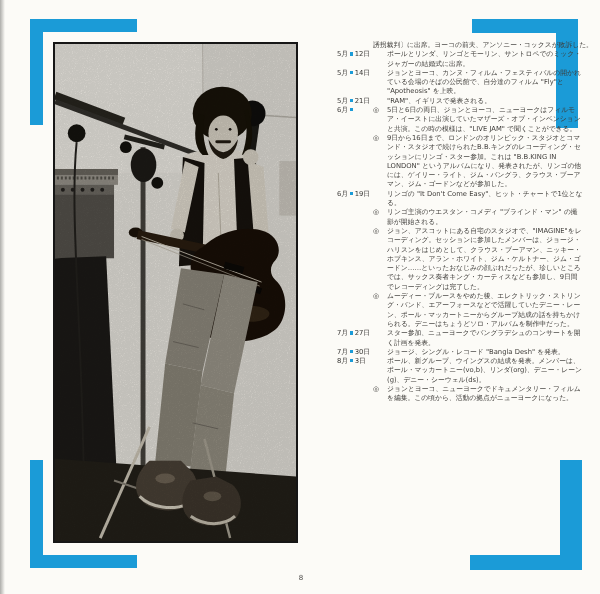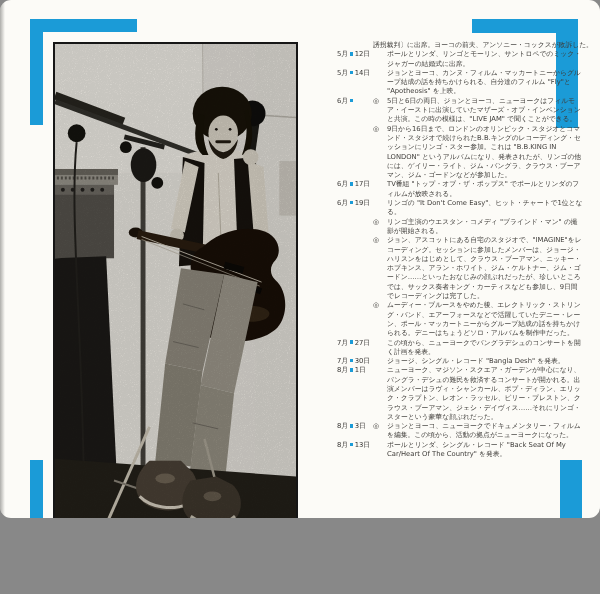--- a/index.html
+++ b/index.html
@@ -1,20 +1,20 @@
 <!DOCTYPE html>
 <html lang="ja" style="--accent: #1b9bd7; --paper: #fcfbf7;"><head>
 <meta charset="utf-8">
 <style>
   :root{ --accent:#1b9bd7; --ink:#3e3c39; --paper:#fcfbf7; }
   html,body{ margin:0; padding:0; }
   body{ background:#888; font-family:"DejaVu Sans","Liberation Sans",sans-serif; }
   #page{
-    position:relative; width:600px; height:518px; margin:0 auto;
-    background:var(--paper); overflow:hidden;border-radius:11px;
+    position:relative; width:600px; height:594px; margin:0 auto;
+    background:var(--paper); overflow:hidden;
   }
   
   .scan-edge{
     position:absolute; left:0; top:0; width:5px; height:594px;
     background:linear-gradient(to right, rgba(110,110,108,.55), rgba(110,110,108,0));
   }
   
   .brackets{ position:absolute; left:0; top:0; pointer-events:none; }
   .brackets path{ fill:var(--accent); }
   
@@ -175,41 +175,41 @@
   <div class="timeline">
     <div class="cont">誘拐裁判〕に出席。ヨーコの前夫、アンソニー・コックスが敗訴した。</div>
     <div>
   <div class="entry">
     <span class="date"><span class="m">5月</span><span class="sq"></span><span class="d">12日</span></span>
     <div class="body">ポールとリンダ、リンゴとモーリン、サントロペでのミック・ジャガーの結婚式に出席。</div>
   </div>
 
   <div class="entry">
     <span class="date"><span class="m">5月</span><span class="sq"></span><span class="d">14日</span></span>
-    <div class="body">ジョンとヨーコ、カンヌ・フィルム・マッカートニーからグループ結成の話を持ちかけられる、自分達のフィルム "Fly"と "Apotheosis" を上映。</div>
-  </div>
-
-
+    <div class="body">ジョンとヨーコ、カンヌ・フィルム・フェスティバルの開かれている会場のそばの公民館で、自分達のフィルム "Fly"と "Apotheosis" を上映。</div>
+  </div>
+
+
+  <div class="entry">
+    <span class="date"><span class="m">5月</span><span class="sq"></span><span class="d">21日</span></span>
+    <div class="body">"RAM"、イギリスで発表される。</div>
+  </div>
 
   <div class="entry">
     <span class="date"><span class="m">6月</span><span class="sq"></span><span class="mk">◎</span></span>
     <div class="body">5日と6日の両日、ジョンとヨーコ、ニューヨークはフィルモア・イーストに出演していたマザーズ・オブ・インベンションと共演。この時の模様は、"LIVE JAM" で聞くことができる。</div>
   </div>
 
   <div class="entry">
     <span class="date">
             <span class="mk">◎</span>
           </span>
     <div class="body">9日から16日まで、ロンドンのオリンピック・スタジオとコマンド・スタジオで続けられたB.B.キングのレコーディング・セッションにリンゴ・スター参加。これは "B.B.KING IN LONDON" というアルバムになり、発表されたが、リンゴの他には、ゲイリー・ライト、ジム・バングラ、クラウス・ブーアマン、ジム・ゴードンなどが参加した。</div>
   </div>
 
-  <div class="entry">
-    <span class="date"><span class="m">6月</span><span class="sq"></span><span class="d">17日</span></span>
-    <div class="body">TV番組 "トップ・オブ・ザ・ポップス" でポールとリンダのフィルムが放映される。</div>
-  </div>
 
   <div class="entry">
     <span class="date"><span class="m">6月</span><span class="sq"></span><span class="d">19日</span></span>
     <div class="body">リンゴの "It Don't Come Easy"、ヒット・チャートで1位となる。</div>
   </div>
 
   <div class="entry">
     <span class="date">
             <span class="mk">◎</span>
           </span>
@@ -227,45 +227,38 @@
 
   <div class="entry">
     <span class="date">
             <span class="mk">◎</span>
           </span>
     <div class="body">ムーディー・ブルースをやめた後、エレクトリック・ストリング・バンド、エアーフォースなどで活躍していたデニー・レーン、ポール・マッカートニーからグループ結成の話を持ちかけられる。デニーはちょうどソロ・アルバムを制作中だった。</div>
   </div>
 
   <div class="entry">
     <span class="date"><span class="m">7月</span><span class="sq"></span><span class="d">27日</span></span>
-    <div class="body">この頃から、ニューヨークでバングラデシュのコンサートを開く計画を発表。</div>
+    <div class="body">スター参加、ニューヨークでバングラデシュのコンサートを開く計画を発表。</div>
   </div>
 
   <div class="entry">
     <span class="date"><span class="m">7月</span><span class="sq"></span><span class="d">30日</span></span>
     <div class="body">ジョージ、シングル・レコード "Bangla Desh" を発表。</div>
   </div>
 
-  <div class="entry">
-    <span class="date"><span class="m">8月</span><span class="sq"></span><span class="d">1日</span></span>
-    <div class="body">ニューヨーク、マジソン・スクエア・ガーデンが中心になり、バングラ・デシュの難民を救済するコンサートが開かれる。出演メンバーはラヴィ・シャンカール、ボブ・ディラン、エリック・クラプトン、レオン・ラッセル、ビリー・プレストン、クラウス・ブーアマン、ジェシ・デイヴィス……それにリンゴ・スターという豪華な顔ぶれだった。</div>
-  </div>
 
   <div class="entry">
     <span class="date"><span class="m">8月</span><span class="sq"></span><span class="d">3日</span></span>
+    <div class="body">ポール、新グループ、ウイングスの結成を発表。メンバーは、ポール・マッカートニー(vo,b)、リンダ(org)、デニー・レーン(g)、デニー・シーウェル(ds)。</div>
   </div>
 
   <div class="entry">
     <span class="date">
             <span class="mk">◎</span>
           </span>
     <div class="body">ジョンとヨーコ、ニューヨークでドキュメンタリー・フィルムを編集。この頃から、活動の拠点がニューヨークになった。</div>
   </div>
 
-  <div class="entry">
-    <span class="date"><span class="m">8月</span><span class="sq"></span><span class="d">13日</span></span>
-    <div class="body">ポールとリンダ、シングル・レコード "Back Seat Of My Car/Heart Of The Country" を発表。</div>
-  </div>
 </div>
   </div>
 
   <div class="page-number">8</div>
 </div>
 
 </body></html>

